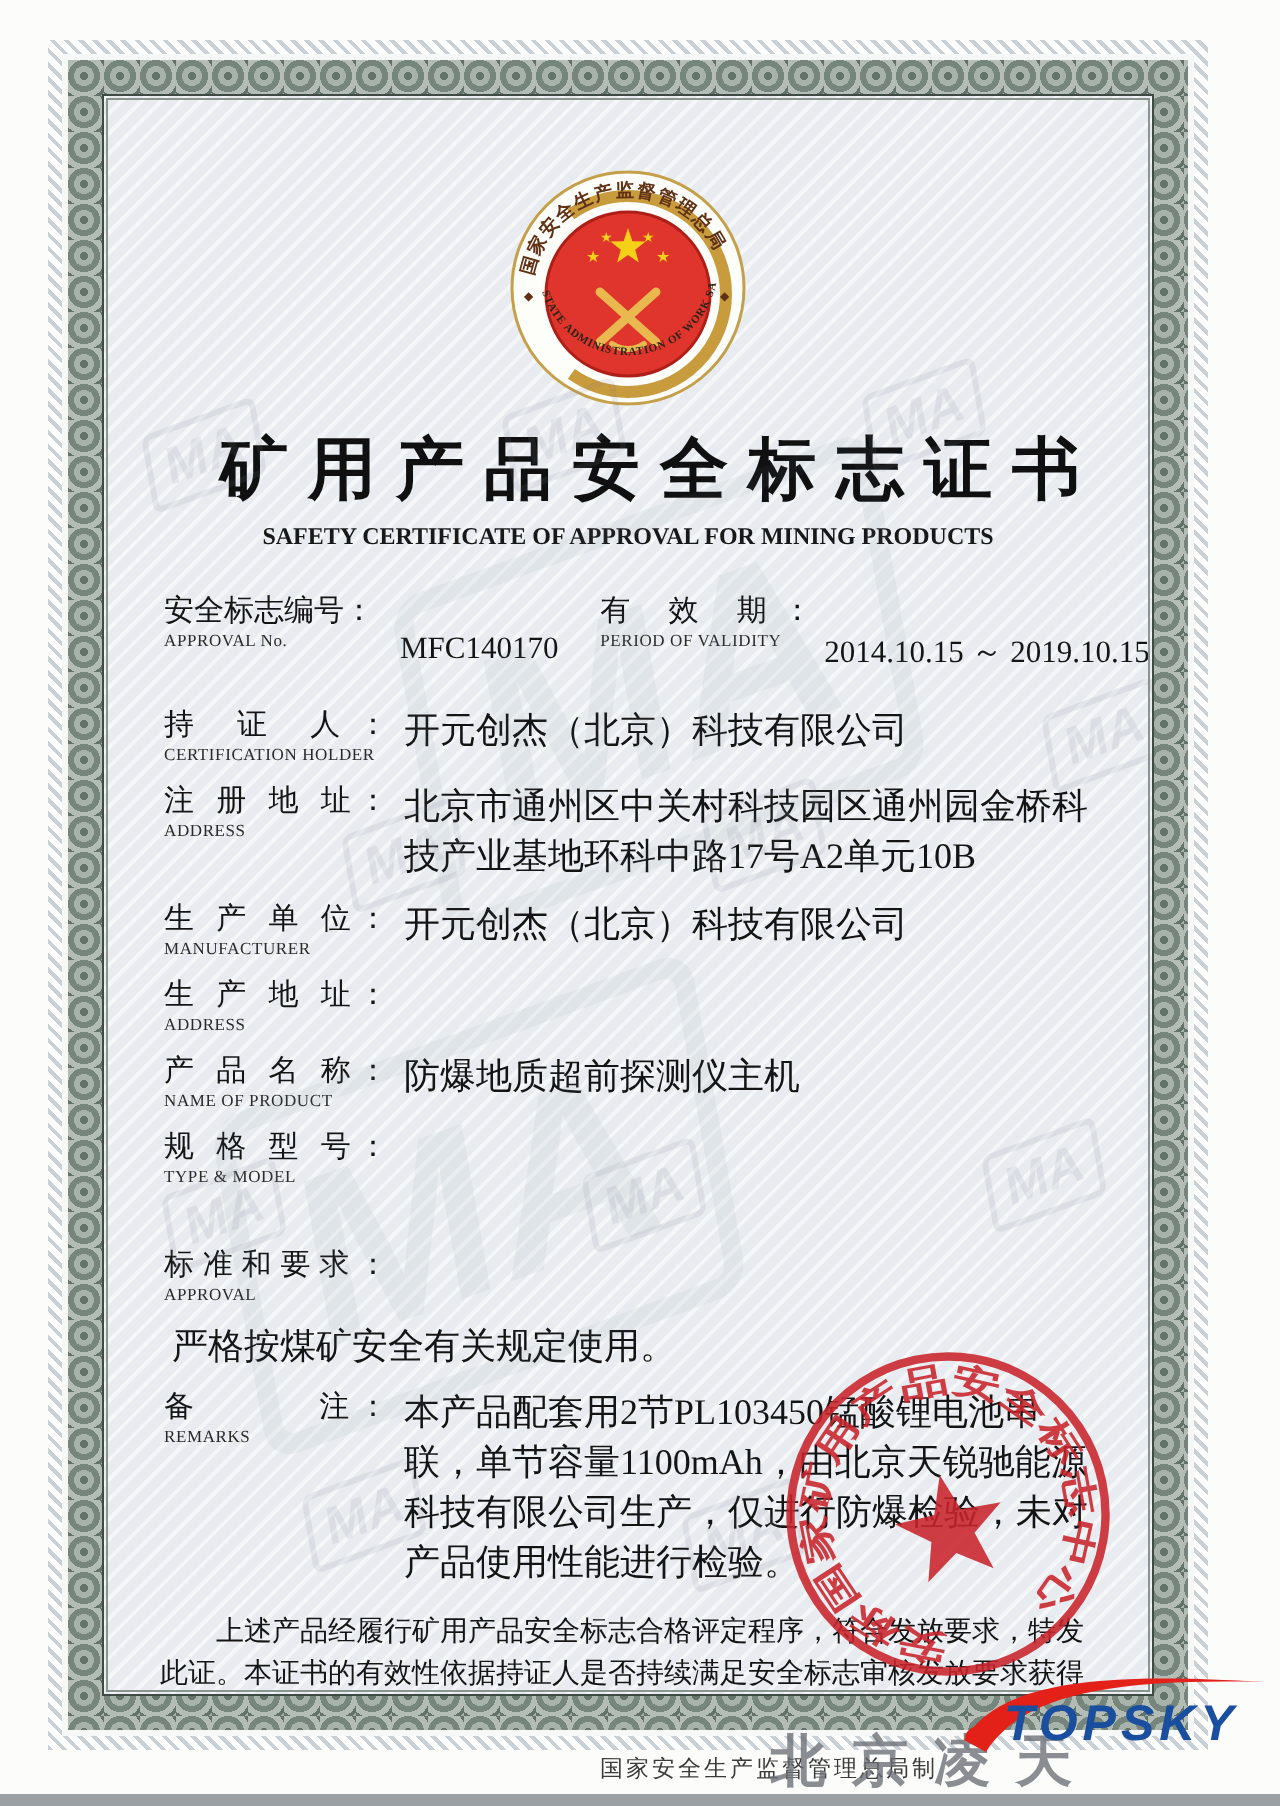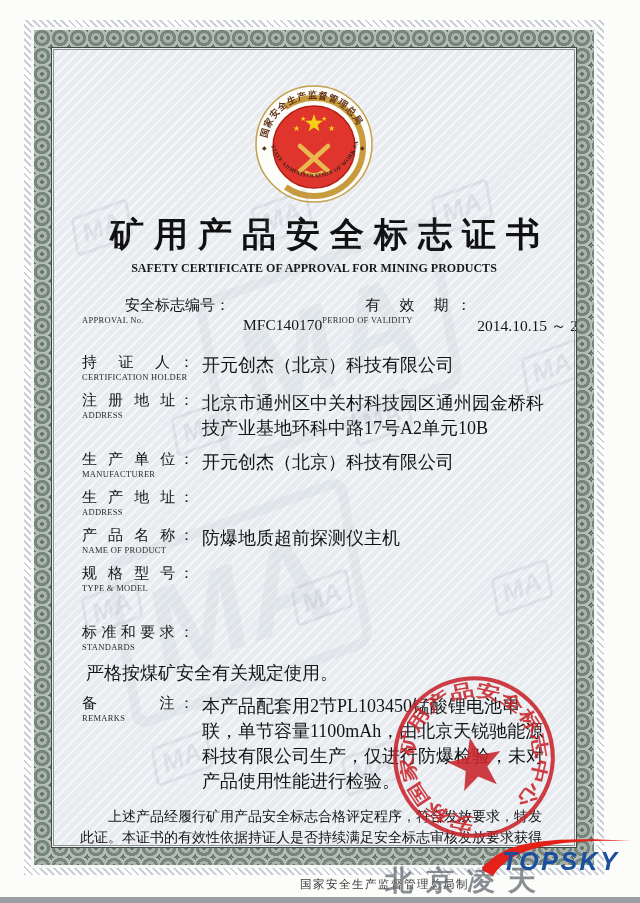--- a/index.html
+++ b/index.html
@@ -45,21 +45,21 @@
   .subtitle { text-align:center; font-size:12px; font-weight:bold; color:#181818;
               margin-top:3px; white-space:nowrap; }
 
   
   .idrow { display:flex; margin-top:20px; padding:0 4px; }
   .idcol { display:flex; }
   .idcol.left { flex:0 0 47%; }
   .lab { flex:0 0 auto; }
   .lab .zh { font-size:15px; color:#141414; text-align:justify; text-align-last:justify; }
   .lab .en { font-size:8.5px; color:#2a2a2a; letter-spacing:.3px; margin-top:0; white-space:nowrap; }
-  .idcol .lab .zh { width:106px;margin-left:43px; }
+  .idcol .lab .zh { width:106px; }
   .idcol.left .lab .zh { width:112px; text-align-last:auto; }
   .idval { font-size:15.5px; color:#141414; padding-left:6px; white-space:nowrap;margin-top:20px; }
 
   
   .frow { display:flex; margin-top:9px; padding:0 4px; }
   .frow .lab { width:116px; }
   .frow .lab .zh { width:112px; }
   .fval { flex:1; font-size:18px; color:#141414; line-height:1.38; padding-left:4px; }
   .frow.gap-top { margin-top:30px; }
 
@@ -194,21 +194,21 @@
           <div class="frow">
             <div class="lab">
               <div class="zh">规 格 型 号：</div>
               <div class="en">TYPE &amp; MODEL</div>
             </div>
           </div>
 
           <div class="frow gap-top">
             <div class="lab">
               <div class="zh">标准和要求：</div>
-              <div class="en">STANDARDS</div>
+              <div class="en">APPROVAL</div>
             </div>
           </div>
 
           <div class="frow">
             <div class="fval">严格按煤矿安全有关规定使用。</div>
           </div>
 
           <div class="frow">
             <div class="lab">
               <div class="zh">备　　　注：</div>

